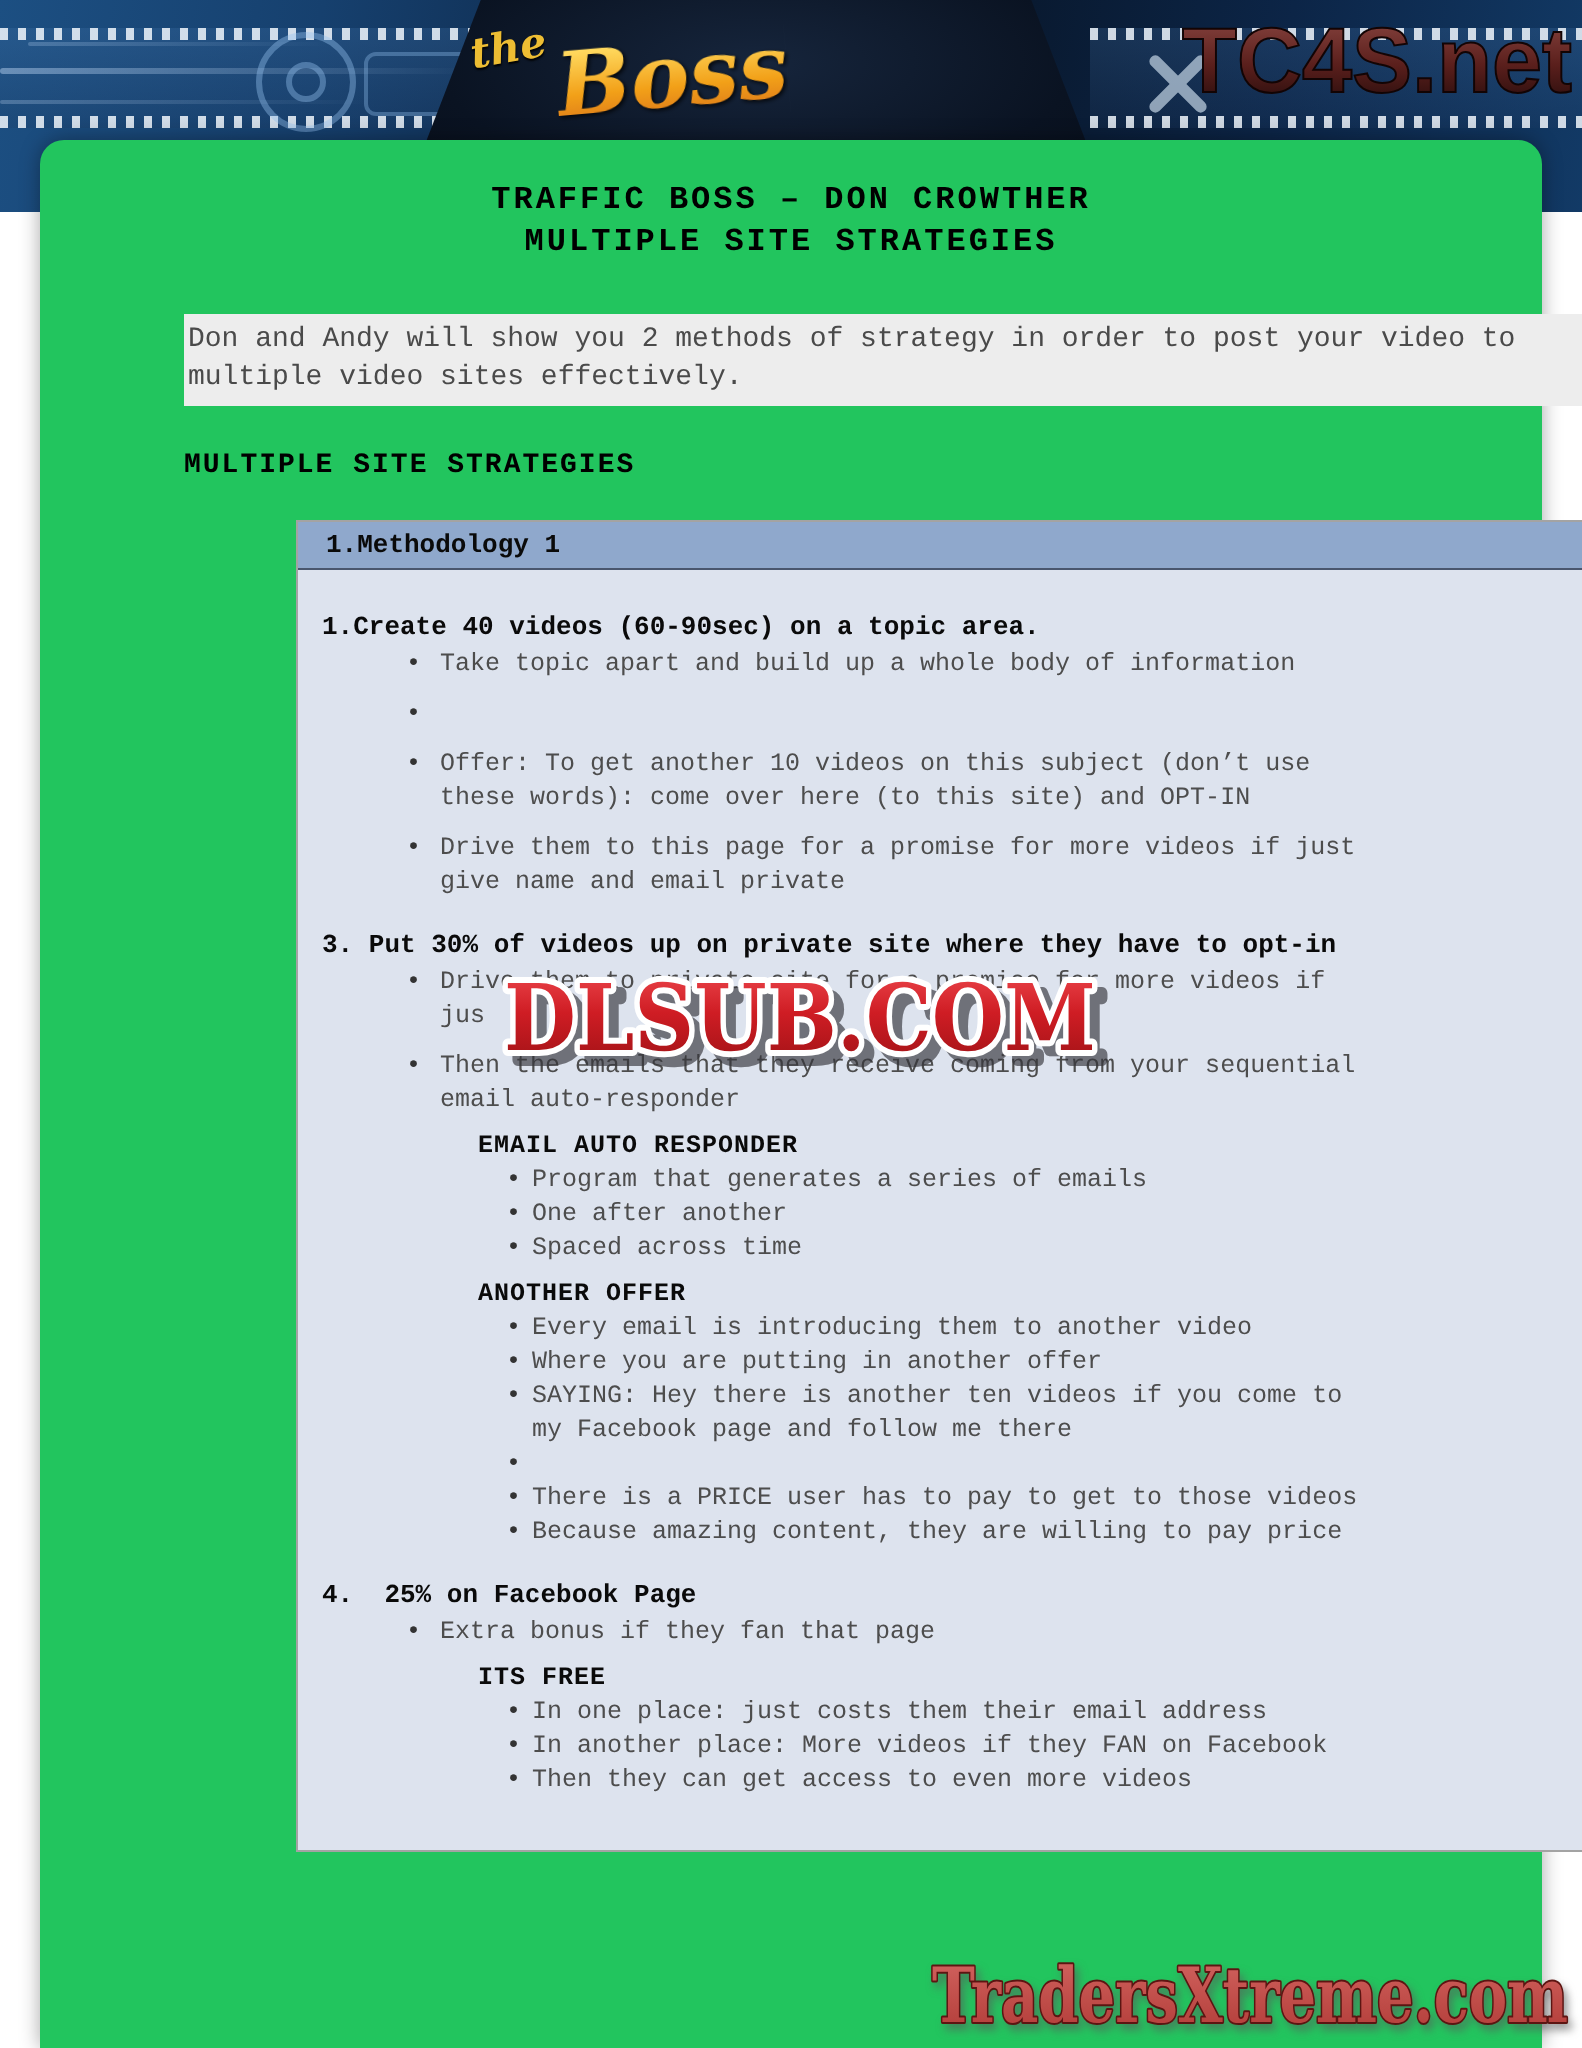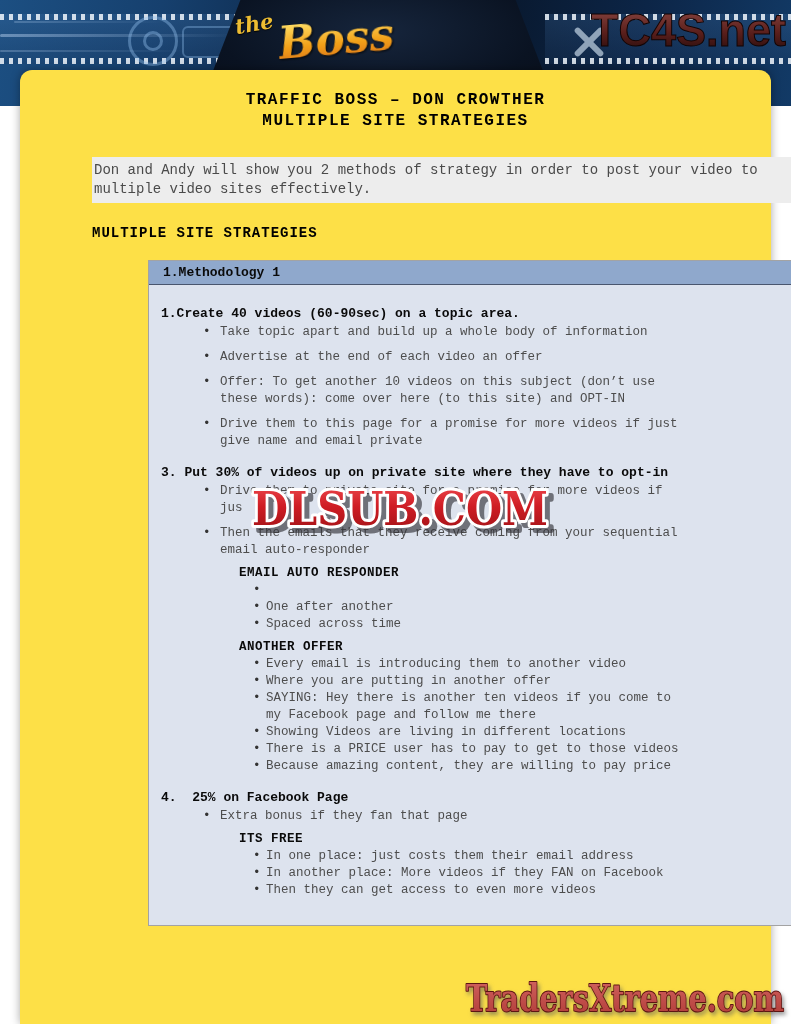--- a/index.html
+++ b/index.html
@@ -54,21 +54,21 @@
     font:bold italic 44px "DejaVu Serif",serif;line-height:1;display:inline-block;
     background:linear-gradient(#ffd95e 10%,#f2a018 60%,#d9731a 100%);
     -webkit-background-clip:text;background-clip:text;-webkit-text-fill-color:transparent;color:#f2a018;
     transform:rotate(-5deg);position:relative;top:8px;margin-left:4px;
     filter:drop-shadow(1px 1px 1px rgba(0,0,0,.8));
   }
   .site-tag{position:absolute;right:0;top:2px;z-index:3;}
   
   .card{
     position:absolute;left:20px;right:20px;top:70px;bottom:0;z-index:2;
-    background:#fde047;border-radius:12px 12px 0 0;
+    background:#22c55e;border-radius:12px 12px 0 0;
     box-shadow:0 0 10px rgba(0,0,0,.35);
     padding-top:18px;box-sizing:border-box;
   }
   .doc-title{margin-top:2px;text-align:center;font-weight:bold;font-size:16px;line-height:21px;letter-spacing:1.5px;color:#000;}
   .intro{
     margin:25px 0 0 72px;width:704px;background:#ededed;color:#4a4a4a;
     font-size:14px;line-height:19px;padding:4px 2px 4px 2px;box-sizing:border-box;
   }
   .h-main{margin:22px 0 0 72px;font-weight:bold;font-size:14px;letter-spacing:1px;color:#000;}
   .h-sub{margin:17px 0 0 95px;font-weight:bold;font-size:13px;color:#000;}
@@ -136,21 +136,20 @@
   <div class="mbox">
     <div class="mbox-header">1.Methodology 1</div>
     <div class="mbox-body">
         <div class="item numbered">1.Create 40 videos (60-90sec) on a topic area.</div>
         <div class="item bullet">
           <span class="marker">•</span>
           <span class="txt">Take topic apart and build up a whole body of information</span>
         </div>
         <div class="item bullet">
           <span class="marker">•</span>
-          <span class="txt">Advertise at the end of each video an offer</span>
         </div>
         <div class="item bullet">
           <span class="marker">•</span>
           <span class="txt">Offer: To get another 10 videos on this subject (don’t use these words): come over here (to this site) and OPT-IN</span>
         </div>
         <div class="item bullet">
           <span class="marker">•</span>
           <span class="txt">Drive them to this page for a promise for more videos if just give name and email private</span>
         </div>
         <div class="item numbered">3. Put 30% of videos up on private site where they have to opt-in</div>
@@ -158,20 +157,21 @@
           <span class="marker">•</span>
           <span class="txt">Drive them to private site for a promise for more videos if jus</span>
         </div>
         <div class="item bullet">
           <span class="marker">•</span>
           <span class="txt">Then the emails that they receive coming from your sequential email auto-responder</span>
         </div>
         <div class="item subheading">EMAIL AUTO RESPONDER</div>
         <div class="item subbullet">
           <span class="marker">•</span>
+          <span class="txt">Program that generates a series of emails</span>
         </div>
         <div class="item subbullet">
           <span class="marker">•</span>
           <span class="txt">One after another</span>
         </div>
         <div class="item subbullet">
           <span class="marker">•</span>
           <span class="txt">Spaced across time</span>
         </div>
         <div class="item subheading">ANOTHER OFFER</div>
@@ -182,21 +182,20 @@
         <div class="item subbullet">
           <span class="marker">•</span>
           <span class="txt">Where you are putting in another offer</span>
         </div>
         <div class="item subbullet">
           <span class="marker">•</span>
           <span class="txt">SAYING: Hey there is another ten videos if you come to my Facebook page and follow me there</span>
         </div>
         <div class="item subbullet">
           <span class="marker">•</span>
-          <span class="txt">Showing Videos are living in different locations</span>
         </div>
         <div class="item subbullet">
           <span class="marker">•</span>
           <span class="txt">There is a PRICE user has to pay to get to those videos</span>
         </div>
         <div class="item subbullet">
           <span class="marker">•</span>
           <span class="txt">Because amazing content, they are willing to pay price</span>
         </div>
         <div class="item numbered">4.  25% on Facebook Page</div>

